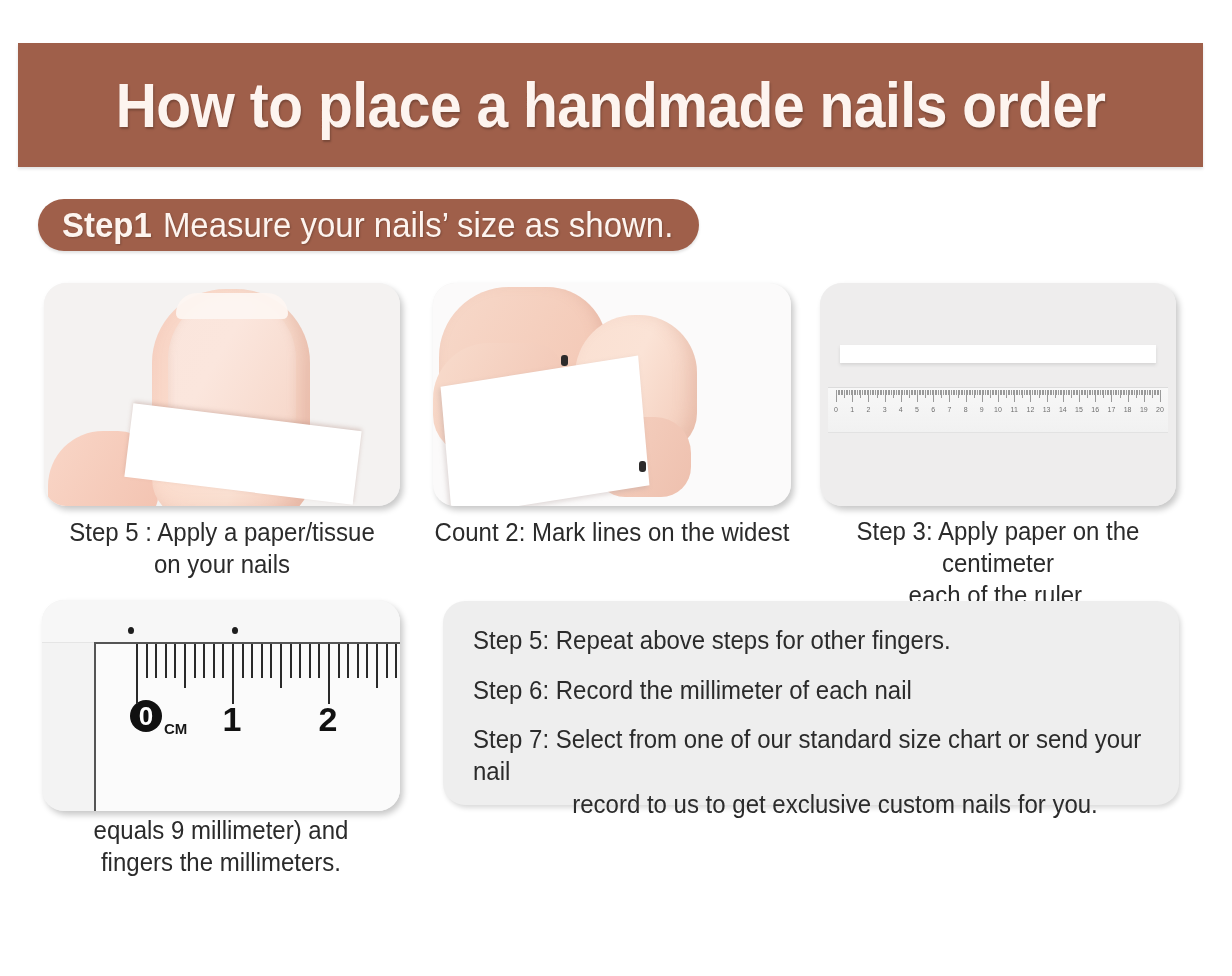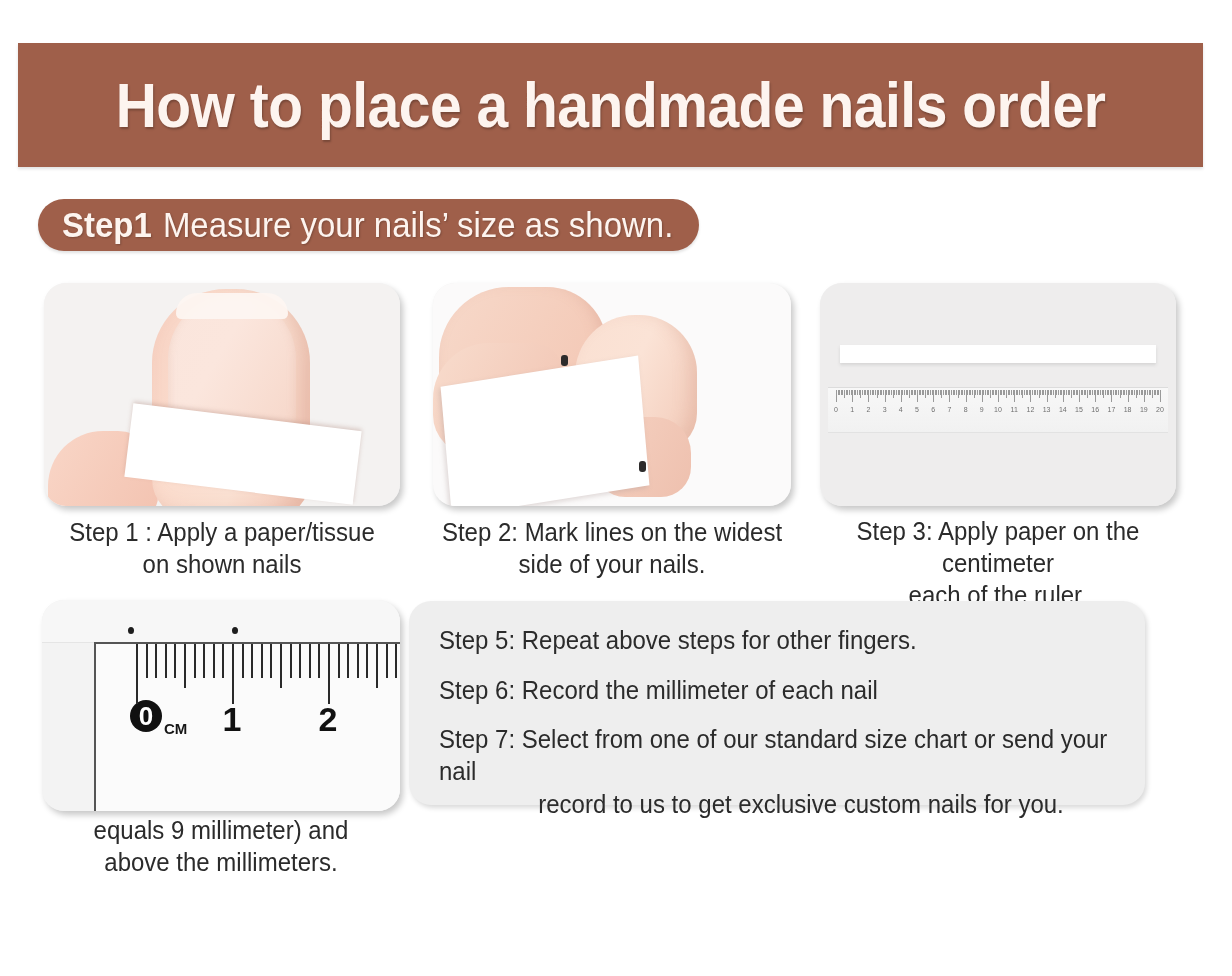--- a/index.html
+++ b/index.html
@@ -281,21 +281,21 @@
     transform: scaleY(1.04);
   }
   .cap-1 { left: 40px;  top: 518px; width: 364px; }
   .cap-2 { left: 428px; top: 518px; width: 368px; }
   .cap-3 { left: 812px; top: 518px; width: 372px; }
   .cap-4 { left: 32px;  top: 816px; width: 378px; }
 
   
   .steps-panel {
     position: absolute;
-    left: 409px; top: 601px;
+    left: 443px; top: 601px;
     width: 736px; height: 204px;
     background: #eeeeee;
     border-radius: 22px;
     box-shadow: 2px 3px 5px rgba(0,0,0,0.15);
     padding: 24px 22px 0 30px;
     box-sizing: border-box;
   }
   .step-line {
     color: #2b2b2b;
     font-size: 24px;
@@ -326,37 +326,36 @@
 
 <div class="card card-1">
   <div class="photo1-bg"></div>
   <div class="knuckle1"></div>
   <div class="finger1"></div>
   <div class="nail1"></div>
   <div class="nail1-tip"></div>
   <div class="strip1"></div>
 </div>
 <div class="caption cap-1">
-  <div>Step 1 : Apply a paper/tissue</div>
-  <div>on shown nails</div>
+  <div>Step 5 : Apply a paper/tissue</div>
+  <div>on your nails</div>
 </div>
 
 <div class="card card-2">
   <div class="photo2-bg"></div>
   <div class="thumb2"></div>
   <div class="thumb2b"></div>
   <div class="finger2"></div>
   <div class="finger2-lower"></div>
   <div class="paper2"></div>
   <div class="mark2a"></div>
   <div class="mark2b"></div>
 </div>
 <div class="caption cap-2">
-  <div>Step 2: Mark lines on the widest</div>
-  <div>side of your nails.</div>
+  <div>Count 2: Mark lines on the widest</div>
 </div>
 
 <div class="card card-3">
   <div class="photo3-bg"></div>
   <div class="strip3"></div>
   <div class="ruler3" id="small-ruler">
       <div class="tick" style="left: 8px; height: 12px;"></div>
       <div class="tick" style="left: 9.62px; height: 5px;"></div>
       <div class="tick" style="left: 11.24px; height: 5px;"></div>
       <div class="tick" style="left: 12.86px; height: 5px;"></div>
@@ -620,21 +619,21 @@
       <div class="mm" style="left: 270.4px; height: 34px;"></div>
       <div class="mm" style="left: 280px; height: 44px;"></div>
       <div class="mm" style="left: 289.6px; height: 34px;"></div>
       <div class="mm" style="left: 299.2px; height: 34px;"></div>
       <div class="cmnum" style="left: 136px;">1</div>
       <div class="cmnum" style="left: 232px;">2</div>
     </div>
 </div>
 <div class="caption cap-4">
   <div>equals 9 millimeter) and</div>
-  <div>above the millimeters.</div>
+  <div>fingers the millimeters.</div>
 </div>
 
 <div class="steps-panel">
   <div class="step-line">Step 5: Repeat above steps for other fingers.</div>
   <div class="step-line">Step 6: Record the millimeter of  each nail</div>
   <div class="step-line wrap">
     <span>Step 7: Select from one of our standard size chart or send your nail</span>
     <span class="indent">record to us to get exclusive custom nails for you.</span>
   </div>
 </div>

